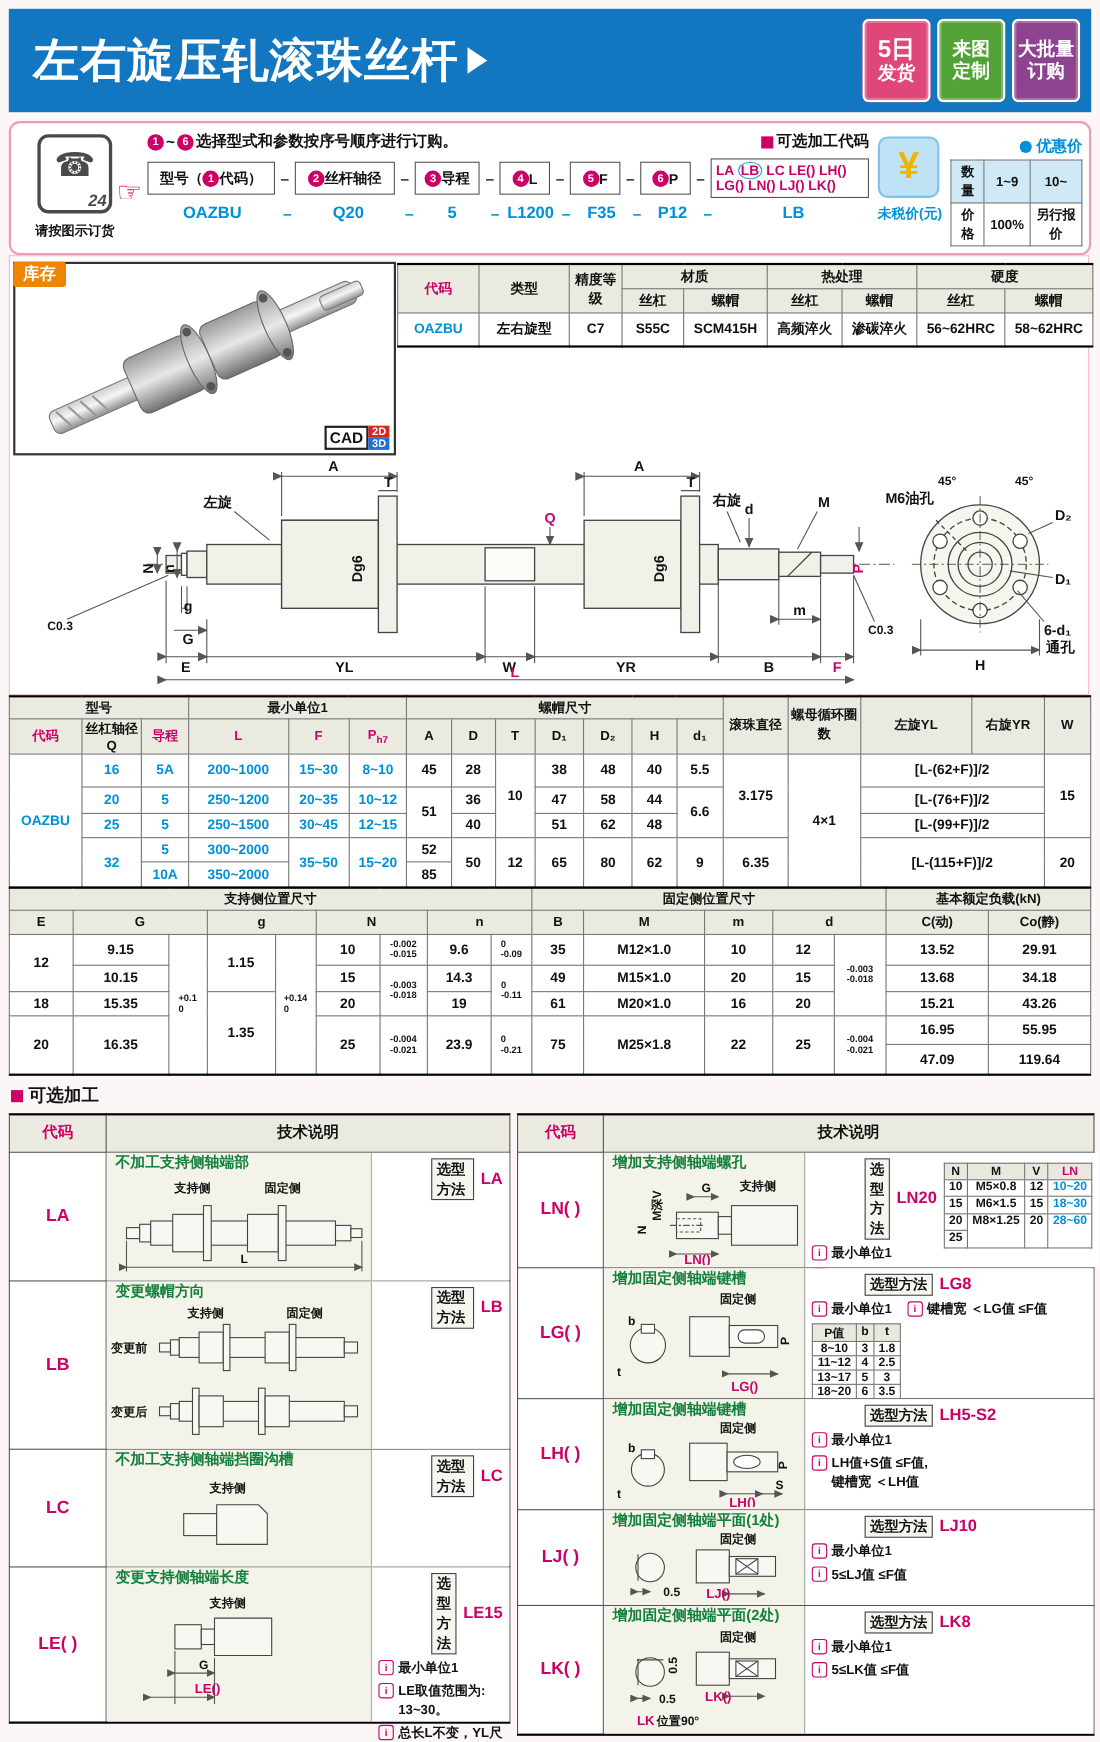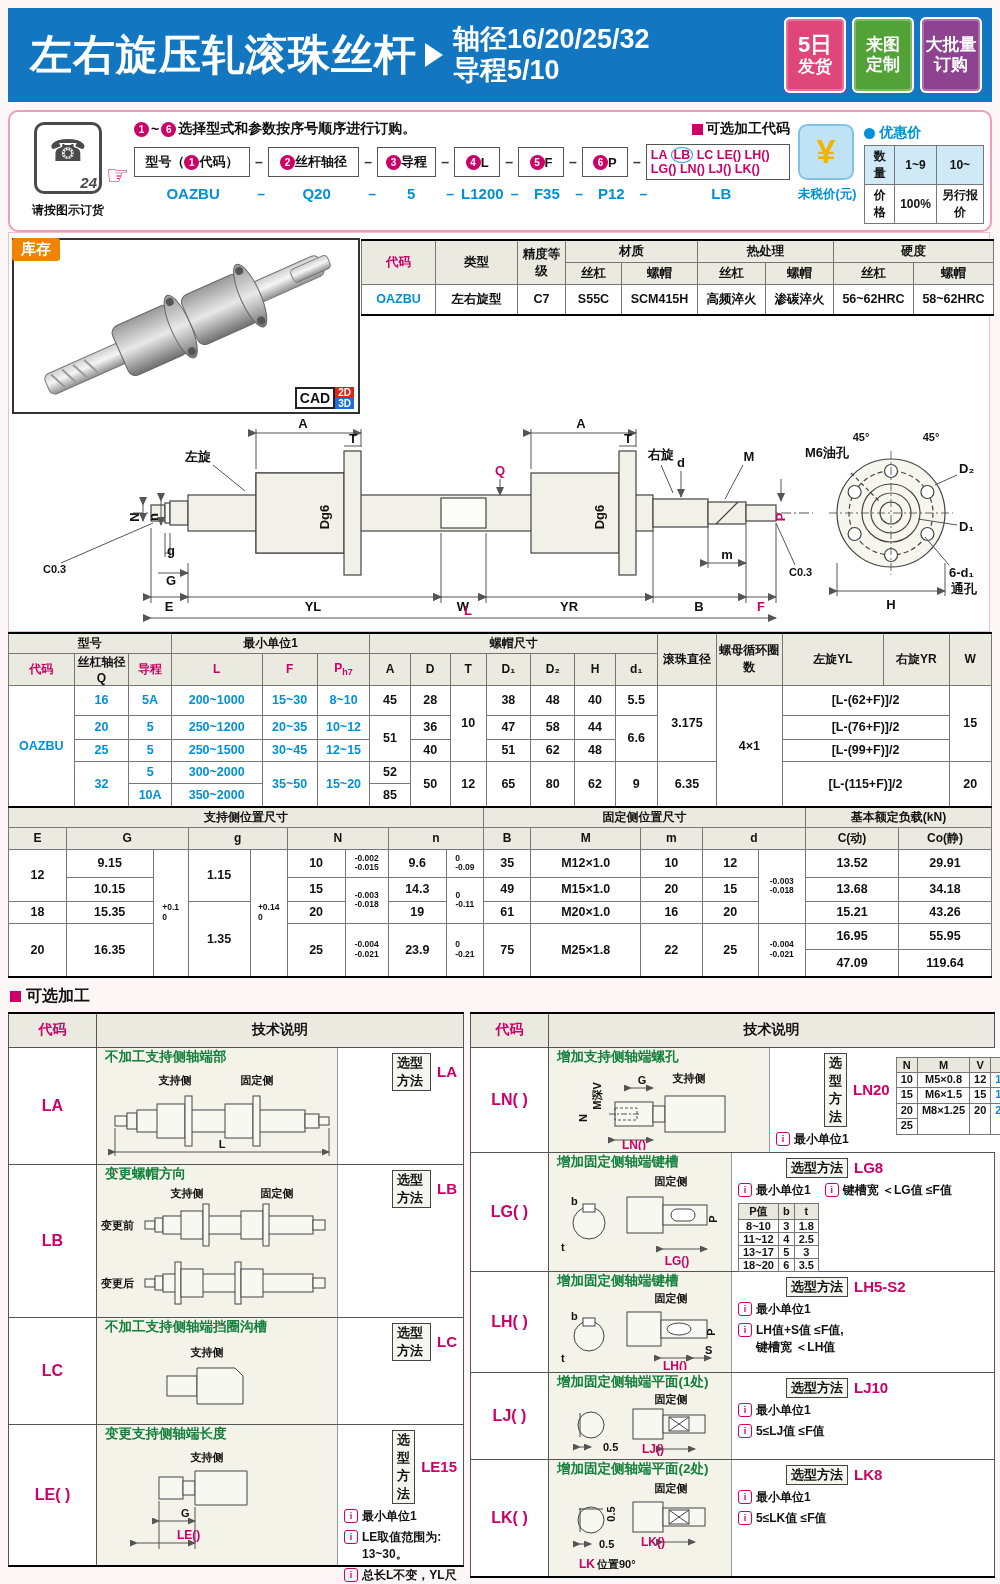--- a/index.html
+++ b/index.html
@@ -34,21 +34,21 @@
   .dash{font-weight:bold;font-size:14px;color:#333;width:10px;text-align:center;flex:0 0 auto;}
   .codesbox{font-size:12.5px;font-weight:bold;color:#cc0066;line-height:14px;text-align:left;height:34px;display:flex;flex-direction:column;justify-content:center;padding:0 4px;border:1.5px solid #555;}
   .lbcirc{border:1.5px solid #28a0d8;border-radius:50%;padding:0 2px;}
   .exrow{display:flex;align-items:center;margin-top:5px;gap:4px;color:#0090d8;font-weight:bold;font-size:15px;}
   .exrow .dash{color:#0090d8;}
   .excell{text-align:center;}
   
   #price{left:788px;top:12px;width:186px;}
   .yenbox{width:52px;height:52px;background:#bfe2f4;border:2px solid #7fc4e8;border-radius:9px;color:#f0b400;font-size:34px;font-weight:bold;text-align:center;line-height:50px;}
   .yencap{color:#0090d8;font-size:12.5px;font-weight:bold;margin-top:6px;white-space:nowrap;}
-  .phead{color:#0090d8;font-weight:bold;font-size:14px;display:flex;align-items:center;gap:4px;}
+  .phead{color:#0090d8;font-weight:bold;font-size:14px;display:flex;align-items:center;gap:4px;justify-content:flex-end;}
   .pdot{width:11px;height:11px;border-radius:50%;background:#0090d8;display:inline-block;}
   .ptbl{border-collapse:collapse;margin-top:3px;}
   .ptbl td{border:1px solid #777;font-size:12px;font-weight:bold;padding:2px 5px;text-align:center;background:#fff;}
   .ptbl tr:first-child td{background:#cfe9f7;}
   
   #prod{top:232px;left:8px;width:980px;height:398px;background:#fff;border:1px solid #f2bccb;}
   #photo{position:absolute;left:3px;top:5px;width:344px;height:172px;border:2px solid #333;background:#fff;}
   #stock{position:absolute;left:-2px;top:-2px;background:#f08300;color:#fff;font-weight:bold;font-size:15px;padding:2px 9px;border-radius:3px;}
   #cad{position:absolute;right:4px;bottom:3px;display:flex;align-items:center;}
   #cad .cadtxt{border:2px solid #222;font-weight:bold;font-size:14px;padding:1px 3px;background:#fff;}
@@ -91,24 +91,20 @@
   .dimtxt{font-size:13px;font-weight:bold;fill:#111;}
   .dimmg{font-size:13px;font-weight:bold;fill:#cc0066;}
   .small-dim{font-size:11px;font-weight:bold;fill:#111;}
 </style>
 </head>
 <body>
 
 <div id="hdr" class="abs">
   <div class="ttl">左右旋压轧滚珠丝杆</div>
   <div class="tri"></div>
-  <div class="subs">
-    <div>轴径16/20/25/32</div>
-    <div>导程5/10</div>
-  </div>
   <div class="badges">
     <div class="badge bg-pink">
       <span class="b1">5日</span>
       <span class="b2">发货</span>
     </div>
     <div class="badge bg-green">
       <span class="b2">来图</span>
       <span class="b2">定制</span>
     </div>
     <div class="badge bg-purple">
@@ -878,21 +874,21 @@
   <tbody>
         <tr style="height:34px">
     <th class="mg">代码</th>
     <th>技术说明</th>
   </tr>
 
   <tr style="height:104px">
     <td class="codecell">LN( )</td>
     <td>
       <div class="desc" style="height:104px">
-        <div class="dia" style="width:220px">
+        <div class="dia" style="width:182px">
           <div class="dtitle">增加支持侧轴端螺孔</div>
           <svg width="182" height="84" style="position:absolute;left:0;top:18px">
             <text x="140" y="16" text-anchor="middle" class="small-dim">支持侧</text>
             <text x="52" y="30" text-anchor="middle" transform="rotate(-90 52 30)" class="small-dim">M深V</text>
             <line x1="82" y1="22" x2="104" y2="22" stroke="#555" marker-start="url(#ar2)" marker-end="url(#ar2)"></line>
             <text x="93" y="18" text-anchor="middle" class="small-dim">G</text>
             <g stroke="#444" fill="#f8f8f2">
               <rect x="66" y="36" width="38" height="24"></rect>
                     <rect x="104" y="40" width="12" height="16"></rect>
               <rect x="116" y="30" width="60" height="36"></rect>

